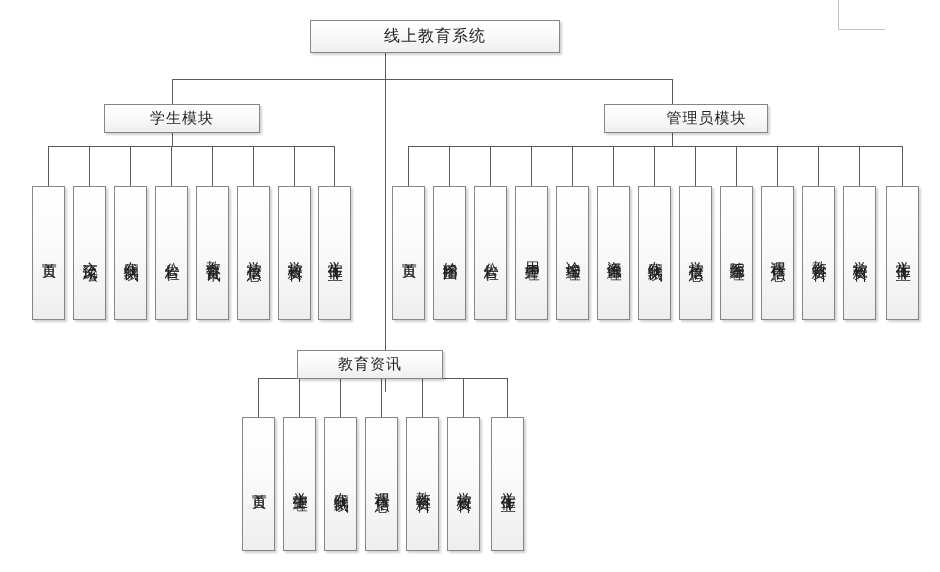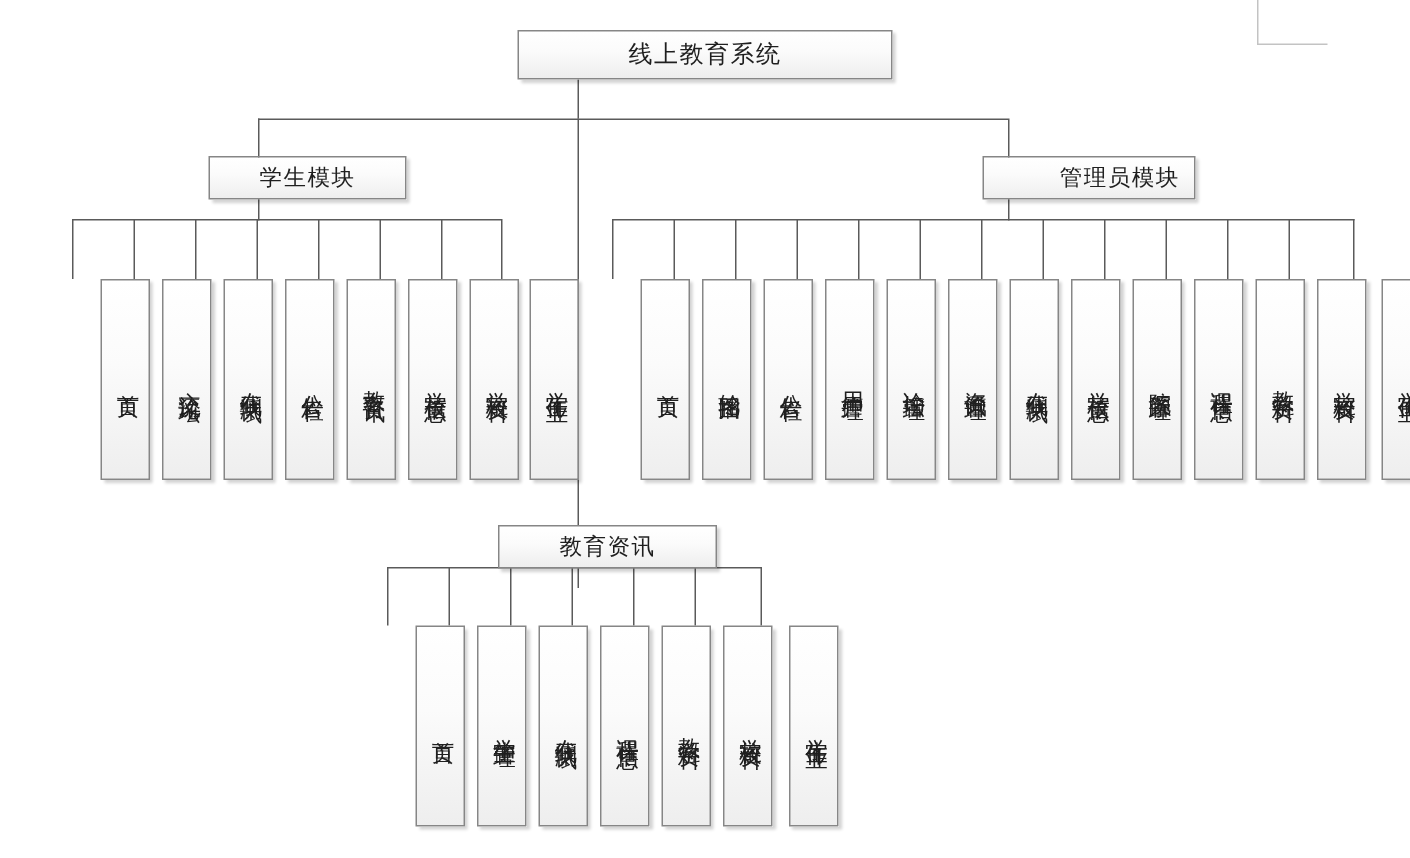--- a/index.html
+++ b/index.html
@@ -29,21 +29,20 @@
     position: absolute;
     box-sizing: border-box;
     border: 1px solid #868686;
     background: linear-gradient(to bottom, #ffffff 0%, #fbfbfb 42%, #eeeeee 100%);
     box-shadow: 2px 2px 2px rgba(0,0,0,0.18);
     display: flex;
     align-items: center;
     justify-content: center;
     color: #1f1f1f;
     z-index: 5;
-    margin-left: 35px;
   }
 
   
   .node.root {
     font-size: 16px;
     letter-spacing: 1px;
   }
 
   
   .node.module {
@@ -91,21 +90,21 @@
 
   <div class="line v" style="left:172px; top:79px; width:1px; height:27px;"></div>
 
   <div class="line v" style="left:672px; top:79px; width:1px; height:27px;"></div>
 
   <div class="line v" style="left:385px; top:79px; width:1px; height:271px;"></div>
 
   <div class="line h" style="left:48px; top:146px; width:286px; height:1px;"></div>
   <div class="line v" style="left:172px; top:132px; width:1px; height:15px;"></div>
 
-  <div class="node module" style="left:104px; top:104px; width:132px; height:29px;">
+  <div class="node module" style="left:104px; top:104px; width:156px; height:29px;">
     <span>学生模块</span>
   </div>
 
   <div class="line v" style="left:48px;  top:146px; width:1px; height:40px;"></div>
   <div class="line v" style="left:89px;  top:146px; width:1px; height:40px;"></div>
   <div class="line v" style="left:130px; top:146px; width:1px; height:40px;"></div>
   <div class="line v" style="left:171px; top:146px; width:1px; height:40px;"></div>
   <div class="line v" style="left:212px; top:146px; width:1px; height:40px;"></div>
   <div class="line v" style="left:253px; top:146px; width:1px; height:40px;"></div>
   <div class="line v" style="left:294px; top:146px; width:1px; height:40px;"></div>
@@ -132,21 +131,21 @@
   <div class="node leaf" style="left:278px; top:186px; width:33px; height:134px;">
     <span class="txt">学校资料</span>
     </div>
   <div class="node leaf" style="left:318px; top:186px; width:33px; height:134px;">
     <span class="txt">学生作业</span>
     </div>
 
   <div class="line h" style="left:408px; top:146px; width:495px; height:1px;"></div>
   <div class="line v" style="left:672px; top:132px; width:1px; height:15px;"></div>
 
-  <div class="node module" style="left:620px; top:104px; width:142px; height:29px;padding-left:41px;">
+  <div class="node module" style="left:604px; top:104px; width:164px; height:29px;padding-left:41px;">
     <span>管理员模块</span>
   </div>
 
   <div class="line v" style="left:408px; top:146px; width:1px; height:40px;"></div>
   <div class="line v" style="left:449px; top:146px; width:1px; height:40px;"></div>
   <div class="line v" style="left:490px; top:146px; width:1px; height:40px;"></div>
   <div class="line v" style="left:531px; top:146px; width:1px; height:40px;"></div>
   <div class="line v" style="left:572px; top:146px; width:1px; height:40px;"></div>
   <div class="line v" style="left:613px; top:146px; width:1px; height:40px;"></div>
   <div class="line v" style="left:654px; top:146px; width:1px; height:40px;"></div>

